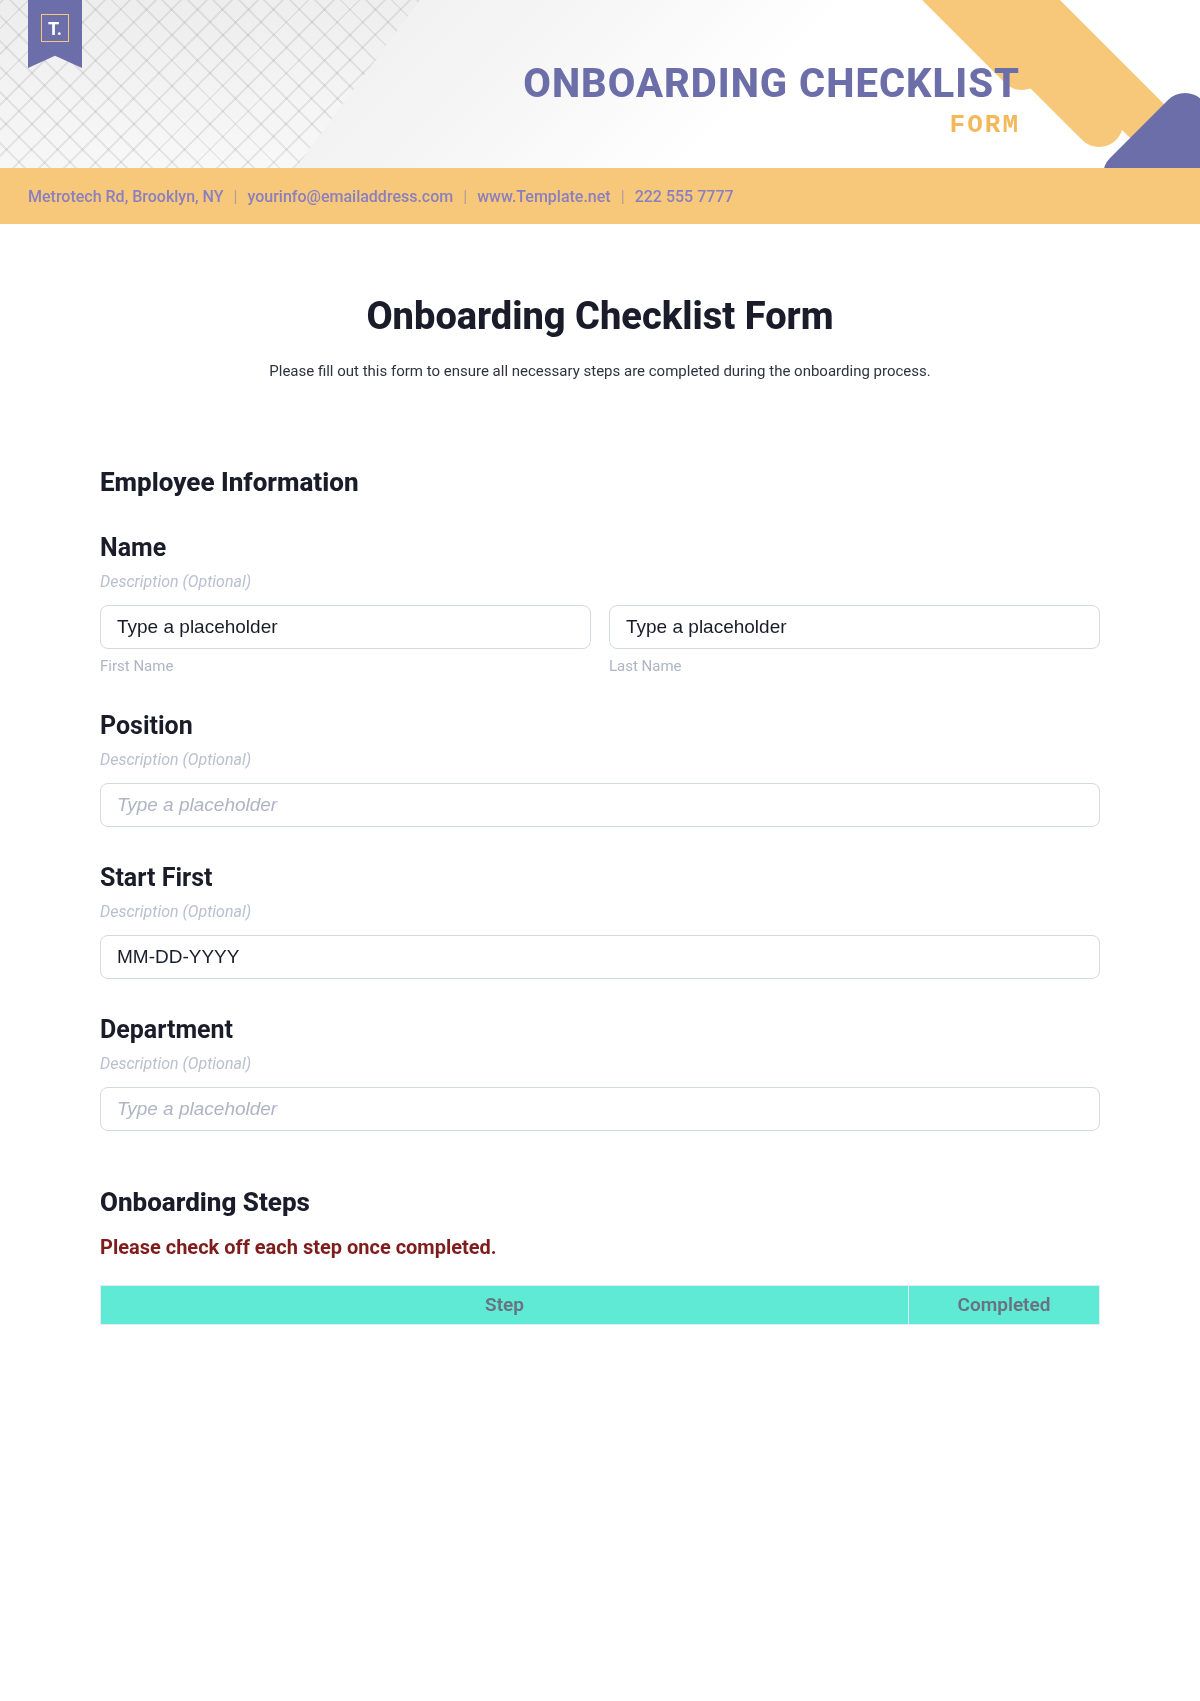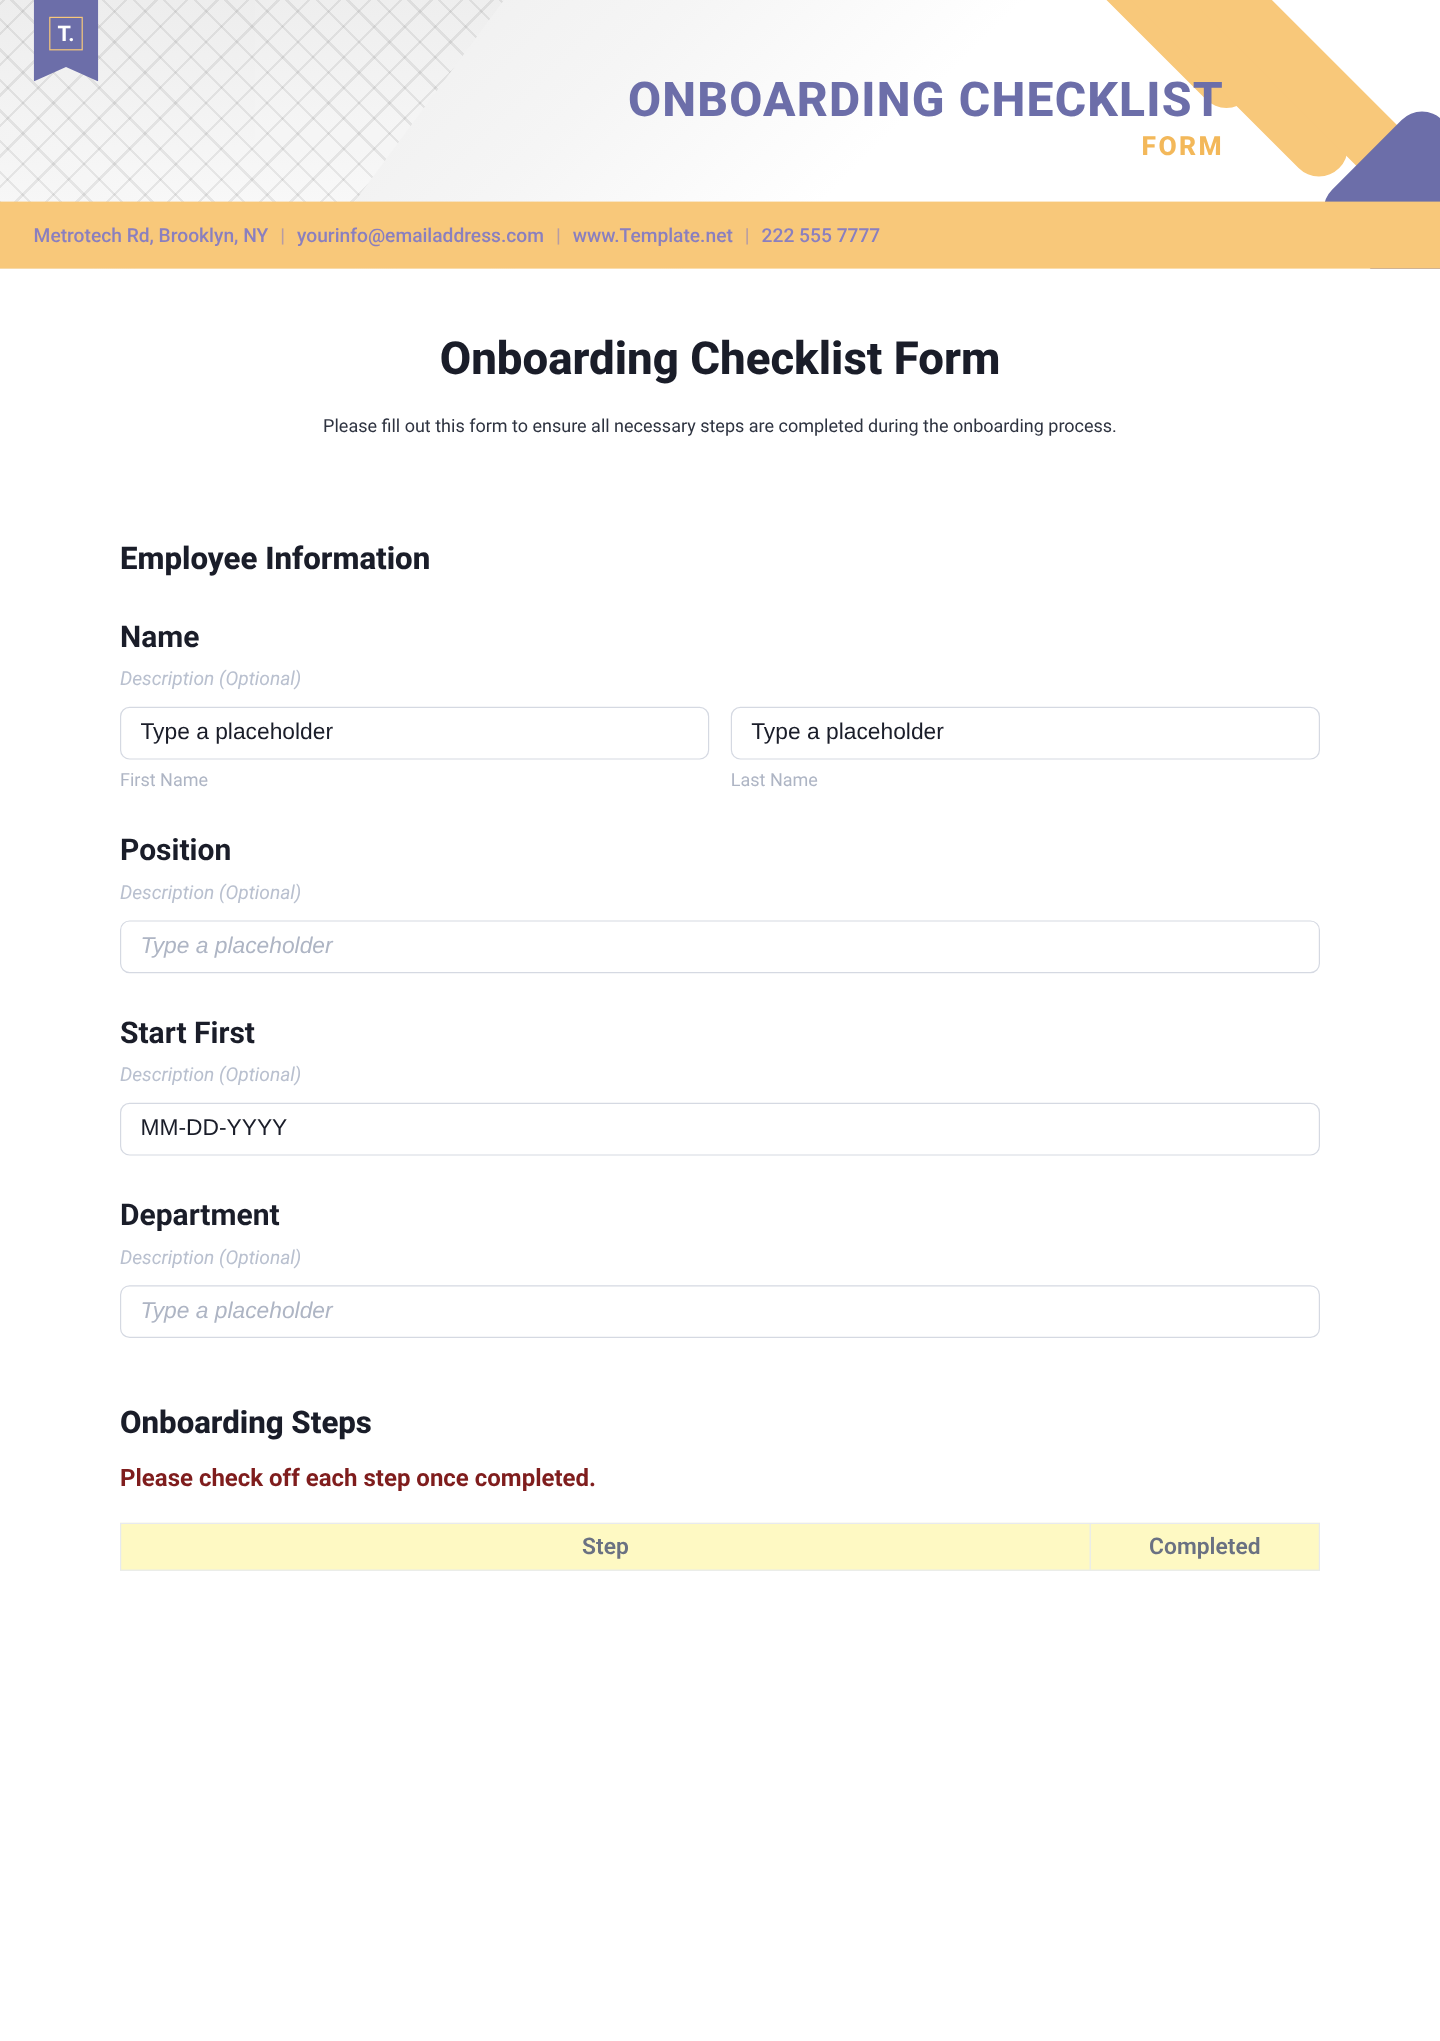--- a/index.html
+++ b/index.html
@@ -92,25 +92,26 @@
     text-align: right;
   }
   .header-title-main {
     font-size: 40px;
     font-weight: 800;
     letter-spacing: 1px;
     color: #6c6ea9;
     line-height: 1;
   }
   .header-title-sub {
-    font-size: 22px;
+    font-size: 26px;
     font-weight: 800;
     letter-spacing: 2px;
     color: #f3b85a;
     margin-top: 6px;
+    font-family: Liberation Mono, monospace;
   }
   .orange-band {
     position: absolute;
     left: 0; right: 0; bottom: 0;
     height: 56px;
     background: #f8c87a;
   }
   .orange-band-inner {
     position: absolute;
     left: 0; bottom: 0; height: 56px;
@@ -121,21 +122,21 @@
     color: #8a7fbf;
     font-size: 16px;
     font-weight: 500;
   }
   .orange-band-inner .sep {
     color: rgba(138,127,191,0.6);
     margin: 0 10px;
   }
 
   .page {
-    padding: 54px 100px 40px 100px;
+    padding: 70px 100px 40px 100px;
   }
   .page-title {
     text-align: center;
     font-size: 38px;
     font-weight: 800;
     color: #1a1d29;
   }
   .page-desc {
     text-align: center;
     margin-top: 22px;
@@ -204,21 +205,21 @@
   .section-desc2 {
     margin-top: 18px;
     font-size: 20px;
     color: #7f1d1d;
     font-weight: bold;
   }
 
   .table-head {
     display: flex;
     margin-top: 26px;
-    background: #fef9c3;
+    background: #5eead4;
     border: 1px solid #e7eaf0;
     height: 40px;
   }
   .th-step {
     flex: 1;
     display: flex;
     align-items: center;
     justify-content: center;
     color: #6a7182;
     font-weight: 600;

